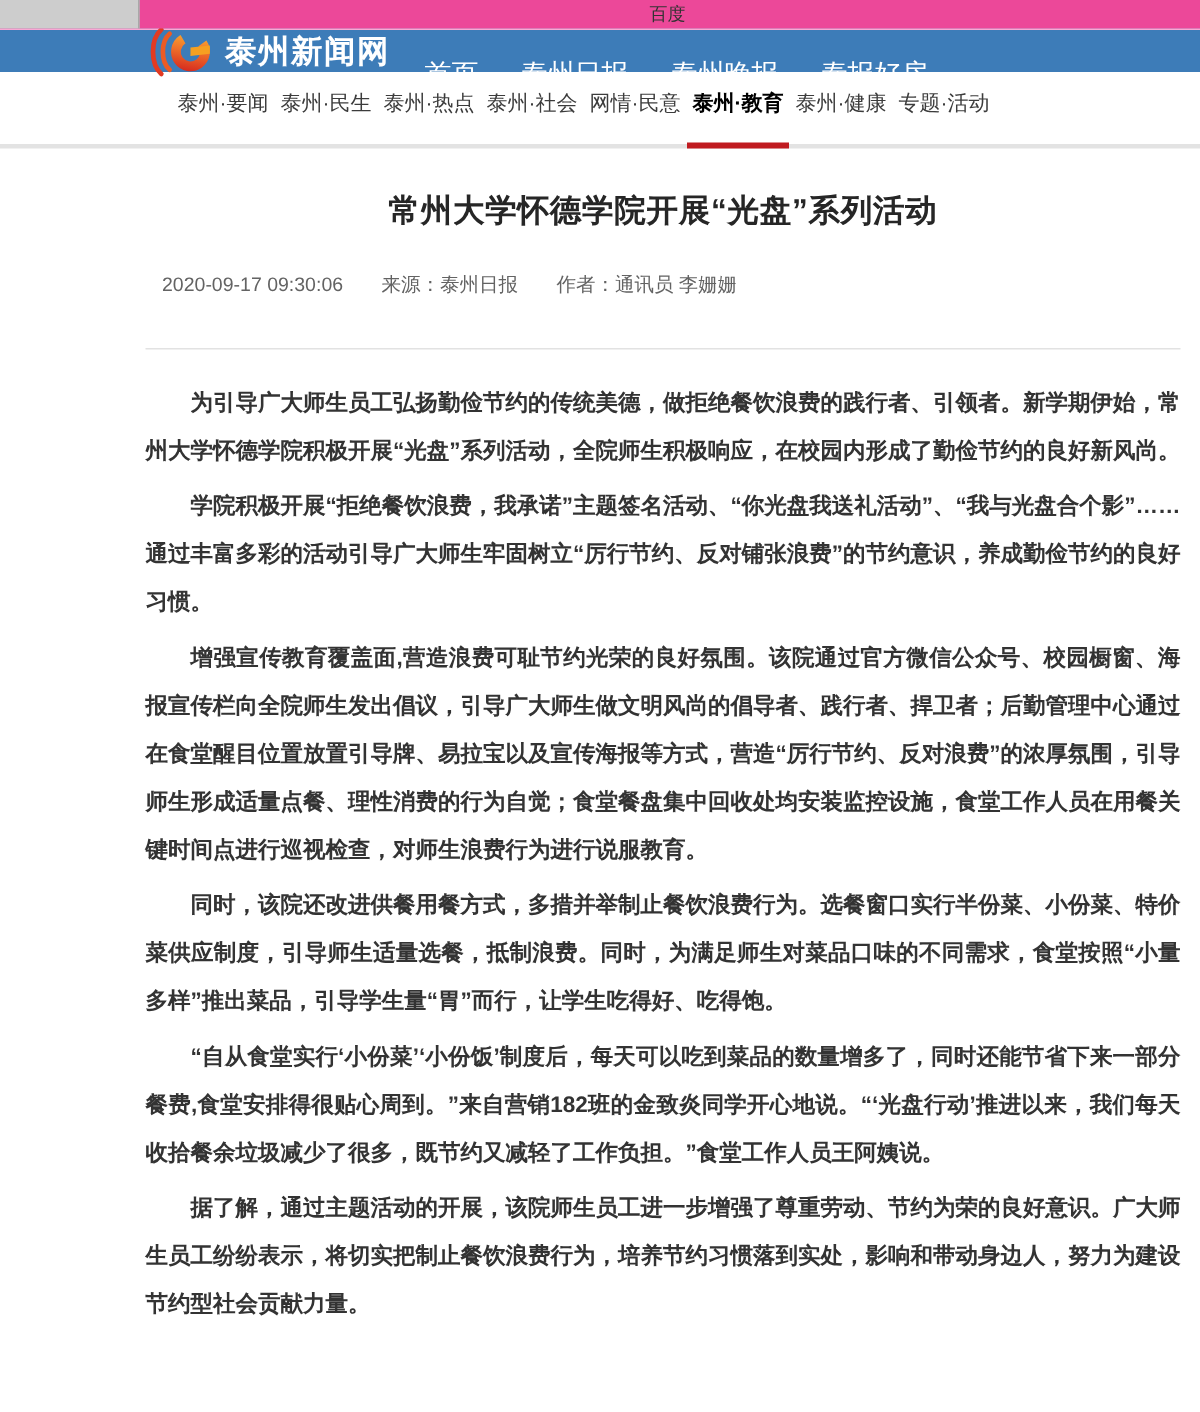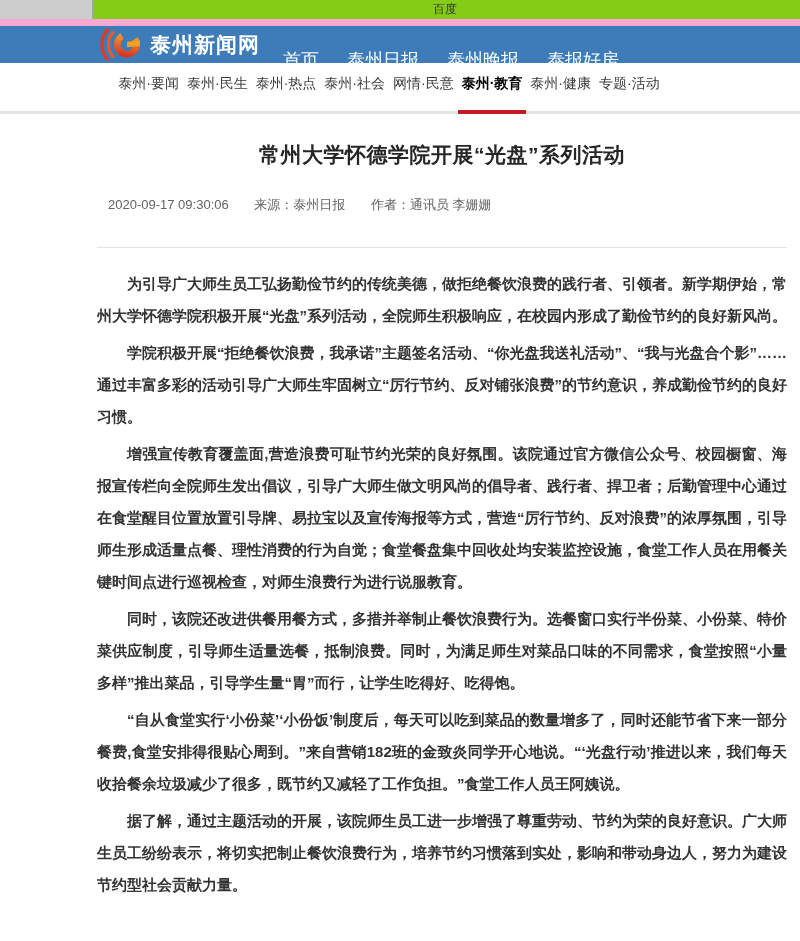--- a/index.html
+++ b/index.html
@@ -4,34 +4,34 @@
 <style>
   * { box-sizing: border-box; }
   html,body { margin:0; padding:0; }
   body {
     width:800px; height:941px; background:#ffffff;
     font-family:"Liberation Sans","DejaVu Sans",sans-serif;
     overflow:hidden;
   }
 
   
-  .tabbar { position:relative; height:19px; background:#84cc16; }
+  .tabbar { position:relative; height:19px; background:#ec4899; }
   .tabbar .tab-left {
     position:absolute; left:0; top:0; width:93px; height:19px;
     background:#cdcdcd; border-right:1px solid #a8a8a8;
   }
   .tabbar .tab-title {
     position:absolute; left:90px; right:0; top:0; height:19px;
     text-align:center; font-size:12px; line-height:19px; color:#333;
   }
 
   
   .navbar {
-    height:44px; background:#3d7cb8; display:flex; align-items:center;
-    padding-left:97px; border-top:7px solid #f9a8d4;
+    height:29px; background:#3d7cb8; display:flex; align-items:center;
+    padding-left:97px; border-top:1px solid #f9a8d4;
   }
   .brand { display:flex; align-items:center; cursor:pointer; }
   .logo-icon { width:47px; height:37px; margin-right:6px; flex:0 0 auto; }
   .brand-name { color:#fff; font-size:21px; font-weight:bold; letter-spacing:1px; }
   .nav-items { display:flex; margin-left:9px; }
   .nav-item {
     color:#fff; font-size:18px; padding:0 14px; line-height:44px; cursor:pointer;
     white-space:nowrap;
     margin-top:30px;
   }

